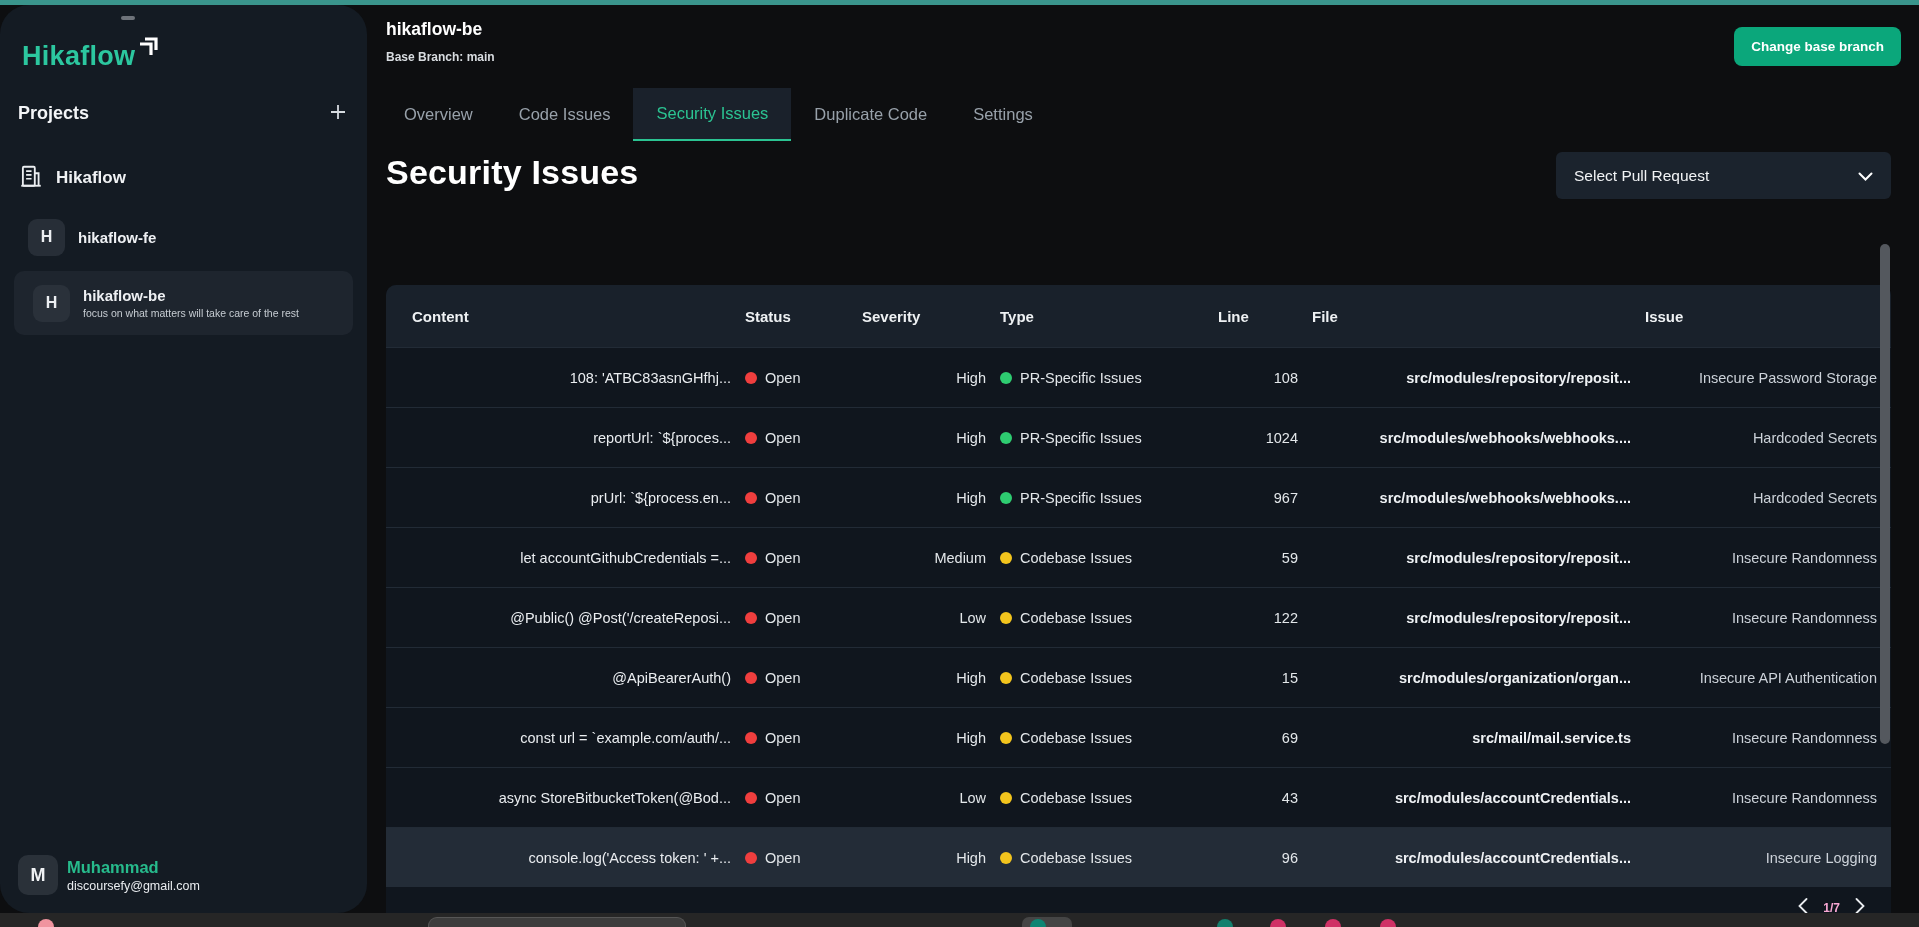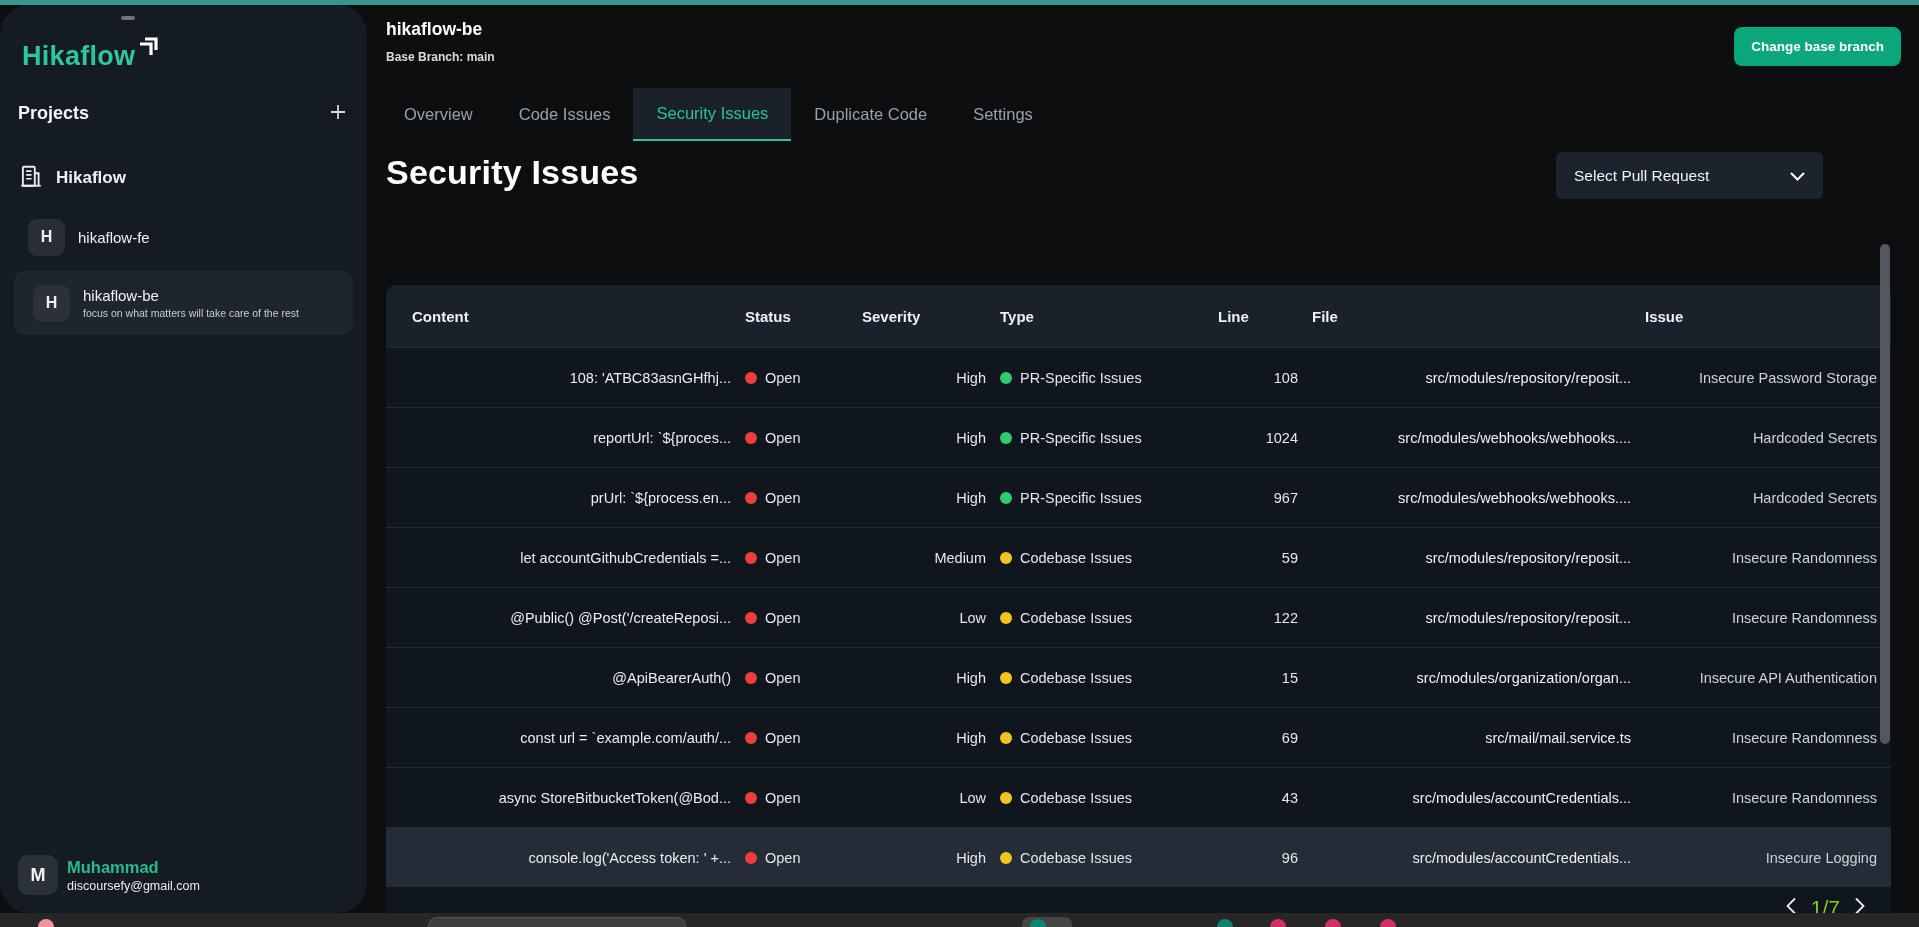--- a/index.html
+++ b/index.html
@@ -18,53 +18,53 @@
   .projects-row { position:absolute; left:18px; top:96px; width:331px; display:flex; justify-content:space-between; align-items:center; }
   .projects-label { font-size:18px; font-weight:700; color:#f3f5f7; }
   .plus-btn { background:none; border:none; cursor:pointer; display:flex; align-items:center; }
   .org-row { position:absolute; left:18px; top:158px; display:flex; gap:12px; align-items:center; cursor:pointer; }
   .org-label { font-size:17px; font-weight:600; color:#f0f2f4; }
   .proj-list { position:absolute; left:14px; top:206px; width:339px; display:flex; flex-direction:column; gap:8px; }
   .proj-item { display:flex; align-items:center; gap:13px; padding:0 0 0 14px; height:52px; border-radius:10px; cursor:pointer; }
   .proj-item.selected { background:#1e252e; height:64px; padding-left:19px; }
   .avatar { width:37px; height:37px; border-radius:9px; background:#272e37; color:#eceff2; font-weight:600; font-size:16px; display:flex; align-items:center; justify-content:center; flex:0 0 37px; }
   .proj-item.selected .avatar { background:#2a313a; }
-  .item-name { font-size:15px; font-weight:400; color:#eef0f3; }
+  .item-name { font-size:15px; font-weight:700; color:#eef0f3; }
   .item-sub { font-size:10.5px; color:#c6ccd2; margin-top:3px; }
   .user-row { position:absolute; left:18px; top:850px; display:flex; gap:9px; align-items:center; cursor:pointer; }
   .user-avatar { width:40px; height:40px; border-radius:10px; background:#2a3139; color:#f0f2f4; font-size:18px; font-weight:600; display:flex; align-items:center; justify-content:center; }
   .user-name { color:#27bb8c; font-weight:700; font-size:16.5px; }
   .user-email { color:#e9ecef; font-size:12.5px; margin-top:2px; }
 
   
   .main { position:absolute; left:367px; top:5px; width:1552px; height:908px; background:#0d0e10; }
   .repo-title { position:absolute; left:19px; top:14px; font-size:17.5px; font-weight:700; color:#fff; }
   .repo-sub { position:absolute; left:19px; top:45px; font-size:12px; color:#d8dce0;font-weight:bold; }
   .change-btn { position:absolute; right:18px; top:22px; height:39px; padding:0 17px; background:#0ba77b; color:#fff; font-size:13.5px; font-weight:600; border:none; border-radius:8px; cursor:pointer; }
   .tabbar { position:absolute; left:14px; top:83px; display:flex; height:53px; }
   .tab { height:53px; padding:0 23px; display:flex; align-items:center; font-size:16.5px; color:#98a1aa; background:transparent; border:none; cursor:pointer; font-family:inherit; }
   .tab.active { color:#2bc392; background:#1a212b; border-bottom:2px solid #2bc392; }
   .page-title { position:absolute; left:19px; top:148px; font-size:34px; font-weight:800; color:#fff; letter-spacing:.2px; }
-  .pr-select { position:absolute; left:1189px; top:147px; width:267px; height:47px; background:#1b232d; border-radius:6px; display:flex; align-items:center; justify-content:space-between; padding:0 18px; color:#f1f3f5; font-size:15.5px; cursor:pointer; }
+  .pr-select { position:absolute; left:1189px; top:147px; width:335px; height:47px; background:#1b232d; border-radius:6px; display:flex; align-items:center; justify-content:space-between; padding:0 18px; color:#f1f3f5; font-size:15.5px; cursor:pointer; }
 
   
   .table { position:absolute; left:19px; top:237px; width:1505px; height:644px; background:#10161e; border-radius:10px; overflow:hidden;margin-top:43px; }
   .t-head, .t-row { display:grid; grid-template-columns:333px 117px 138px 218px 94px 333px 1fr; align-items:center; padding-left:26px; }
   .t-head { height:62px; background:#19212b; }
   .t-head span { font-size:15px; font-weight:700; color:#eef1f3; }
   .t-row { height:60px; border-top:1px solid #222b36; font-size:14.5px; cursor:pointer;text-align:right; }
   .t-row.highlight { background:#232c37; }
   .cell { color:#e3e7ea; padding-right:14px; white-space:nowrap; overflow:hidden; }
   .cell.c-content { color:#eaedf0; }
-  .cell.c-file { color:#eef1f4; font-weight:400; }
+  .cell.c-file { color:#eef1f4; font-weight:700; }
   .cell.c-issue { color:#ccd2d9; }
   .dotcell { display:flex; align-items:center; gap:8px; }
   .dot { width:12px; height:12px; border-radius:50%; flex:0 0 12px; }
   .t-foot { height:41px; display:flex; align-items:center; justify-content:flex-end; padding-right:26px; gap:15px; }
-  .pg-num { font-size:21px; font-weight:400; color:#84cc16; }
+  .pg-num { font-size:12px; font-weight:700; color:#f9a8d4; }
   .pg-btn { background:none; border:none; cursor:pointer; display:flex; align-items:center; }
   .scroll-thumb { position:absolute; left:1513px; top:239px; width:10px; height:500px; border-radius:5px; background:#54585e; z-index:5; cursor:grab; }
 
   
   .bottom-strip { position:absolute; left:0; top:913px; width:1919px; height:14px; background:#262626; overflow:hidden; }
   .bs-dot { position:absolute; top:6px; width:16px; height:16px; border-radius:50%; }
   .bs-pill { position:absolute; left:428px; top:4px; width:258px; height:14px; background:#3d3d3d; border:1px solid #565656; border-bottom:none; border-radius:9px 9px 0 0; }
   .bs-chip { position:absolute; left:1022px; top:4px; width:50px; height:14px; background:#454545; border-radius:7px 7px 0 0; }
   .bs-chip .bs-teal-inner { position:absolute; left:8px; top:2px; width:16px; height:16px; border-radius:50%; background:#0d8573; }
 </style>

